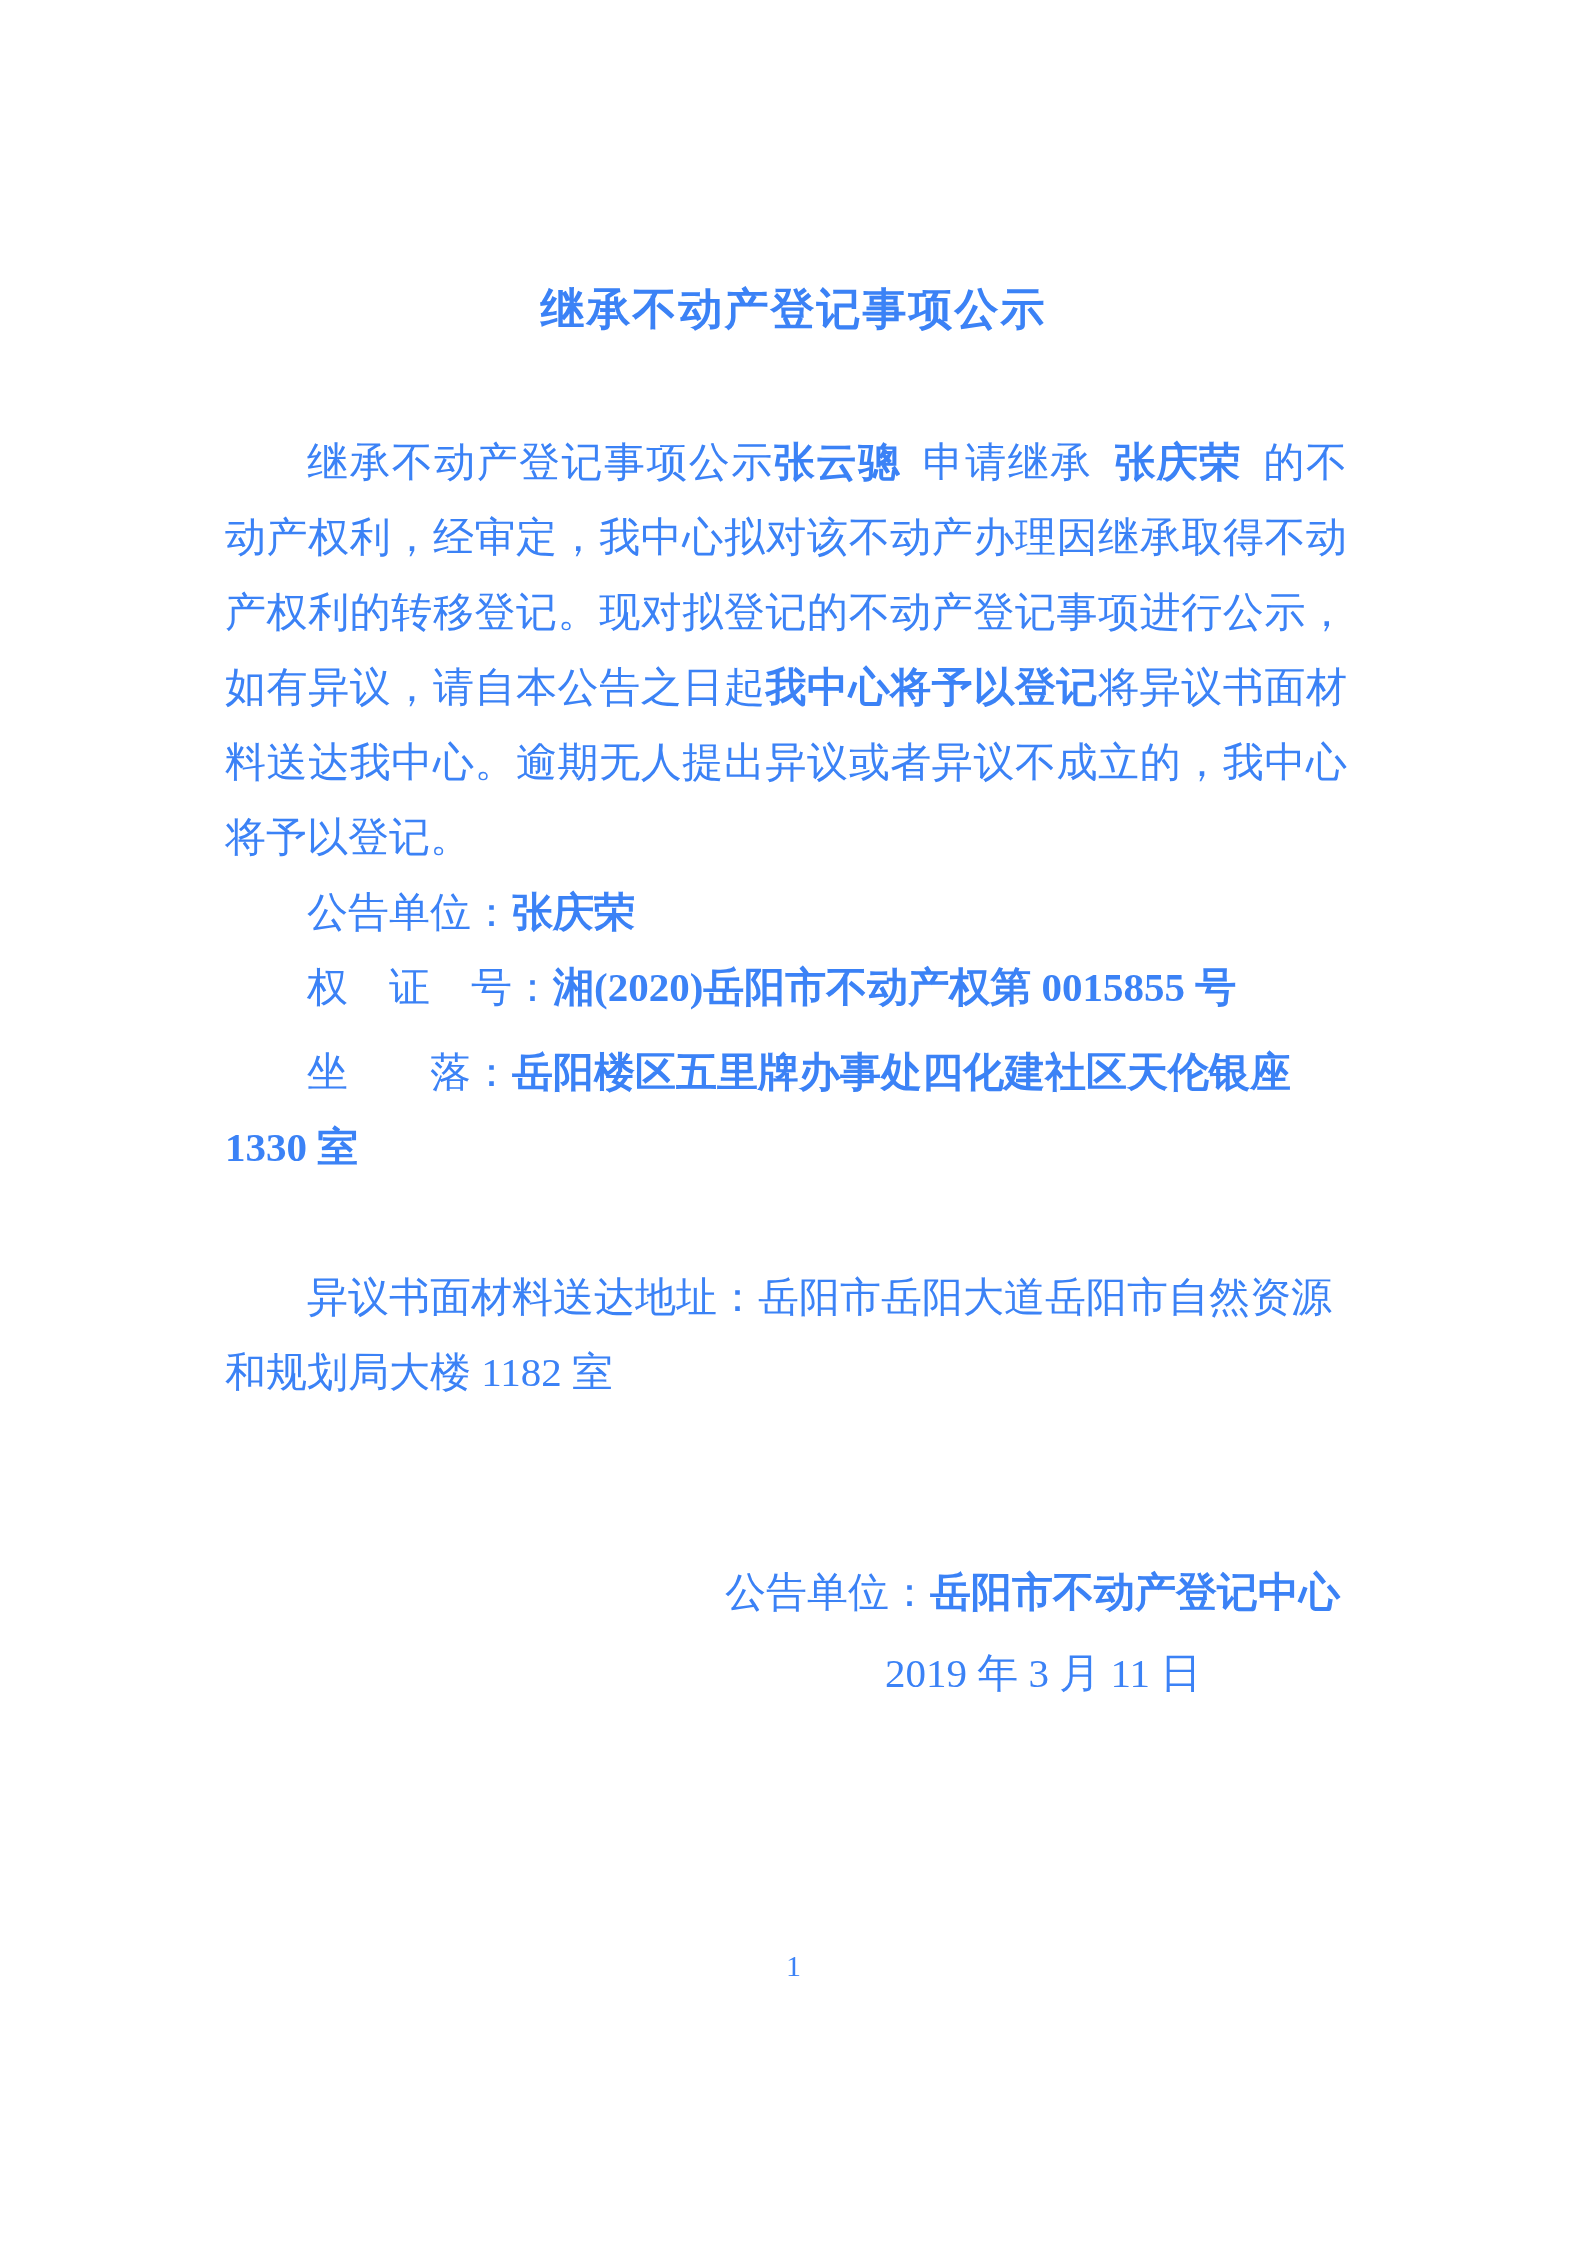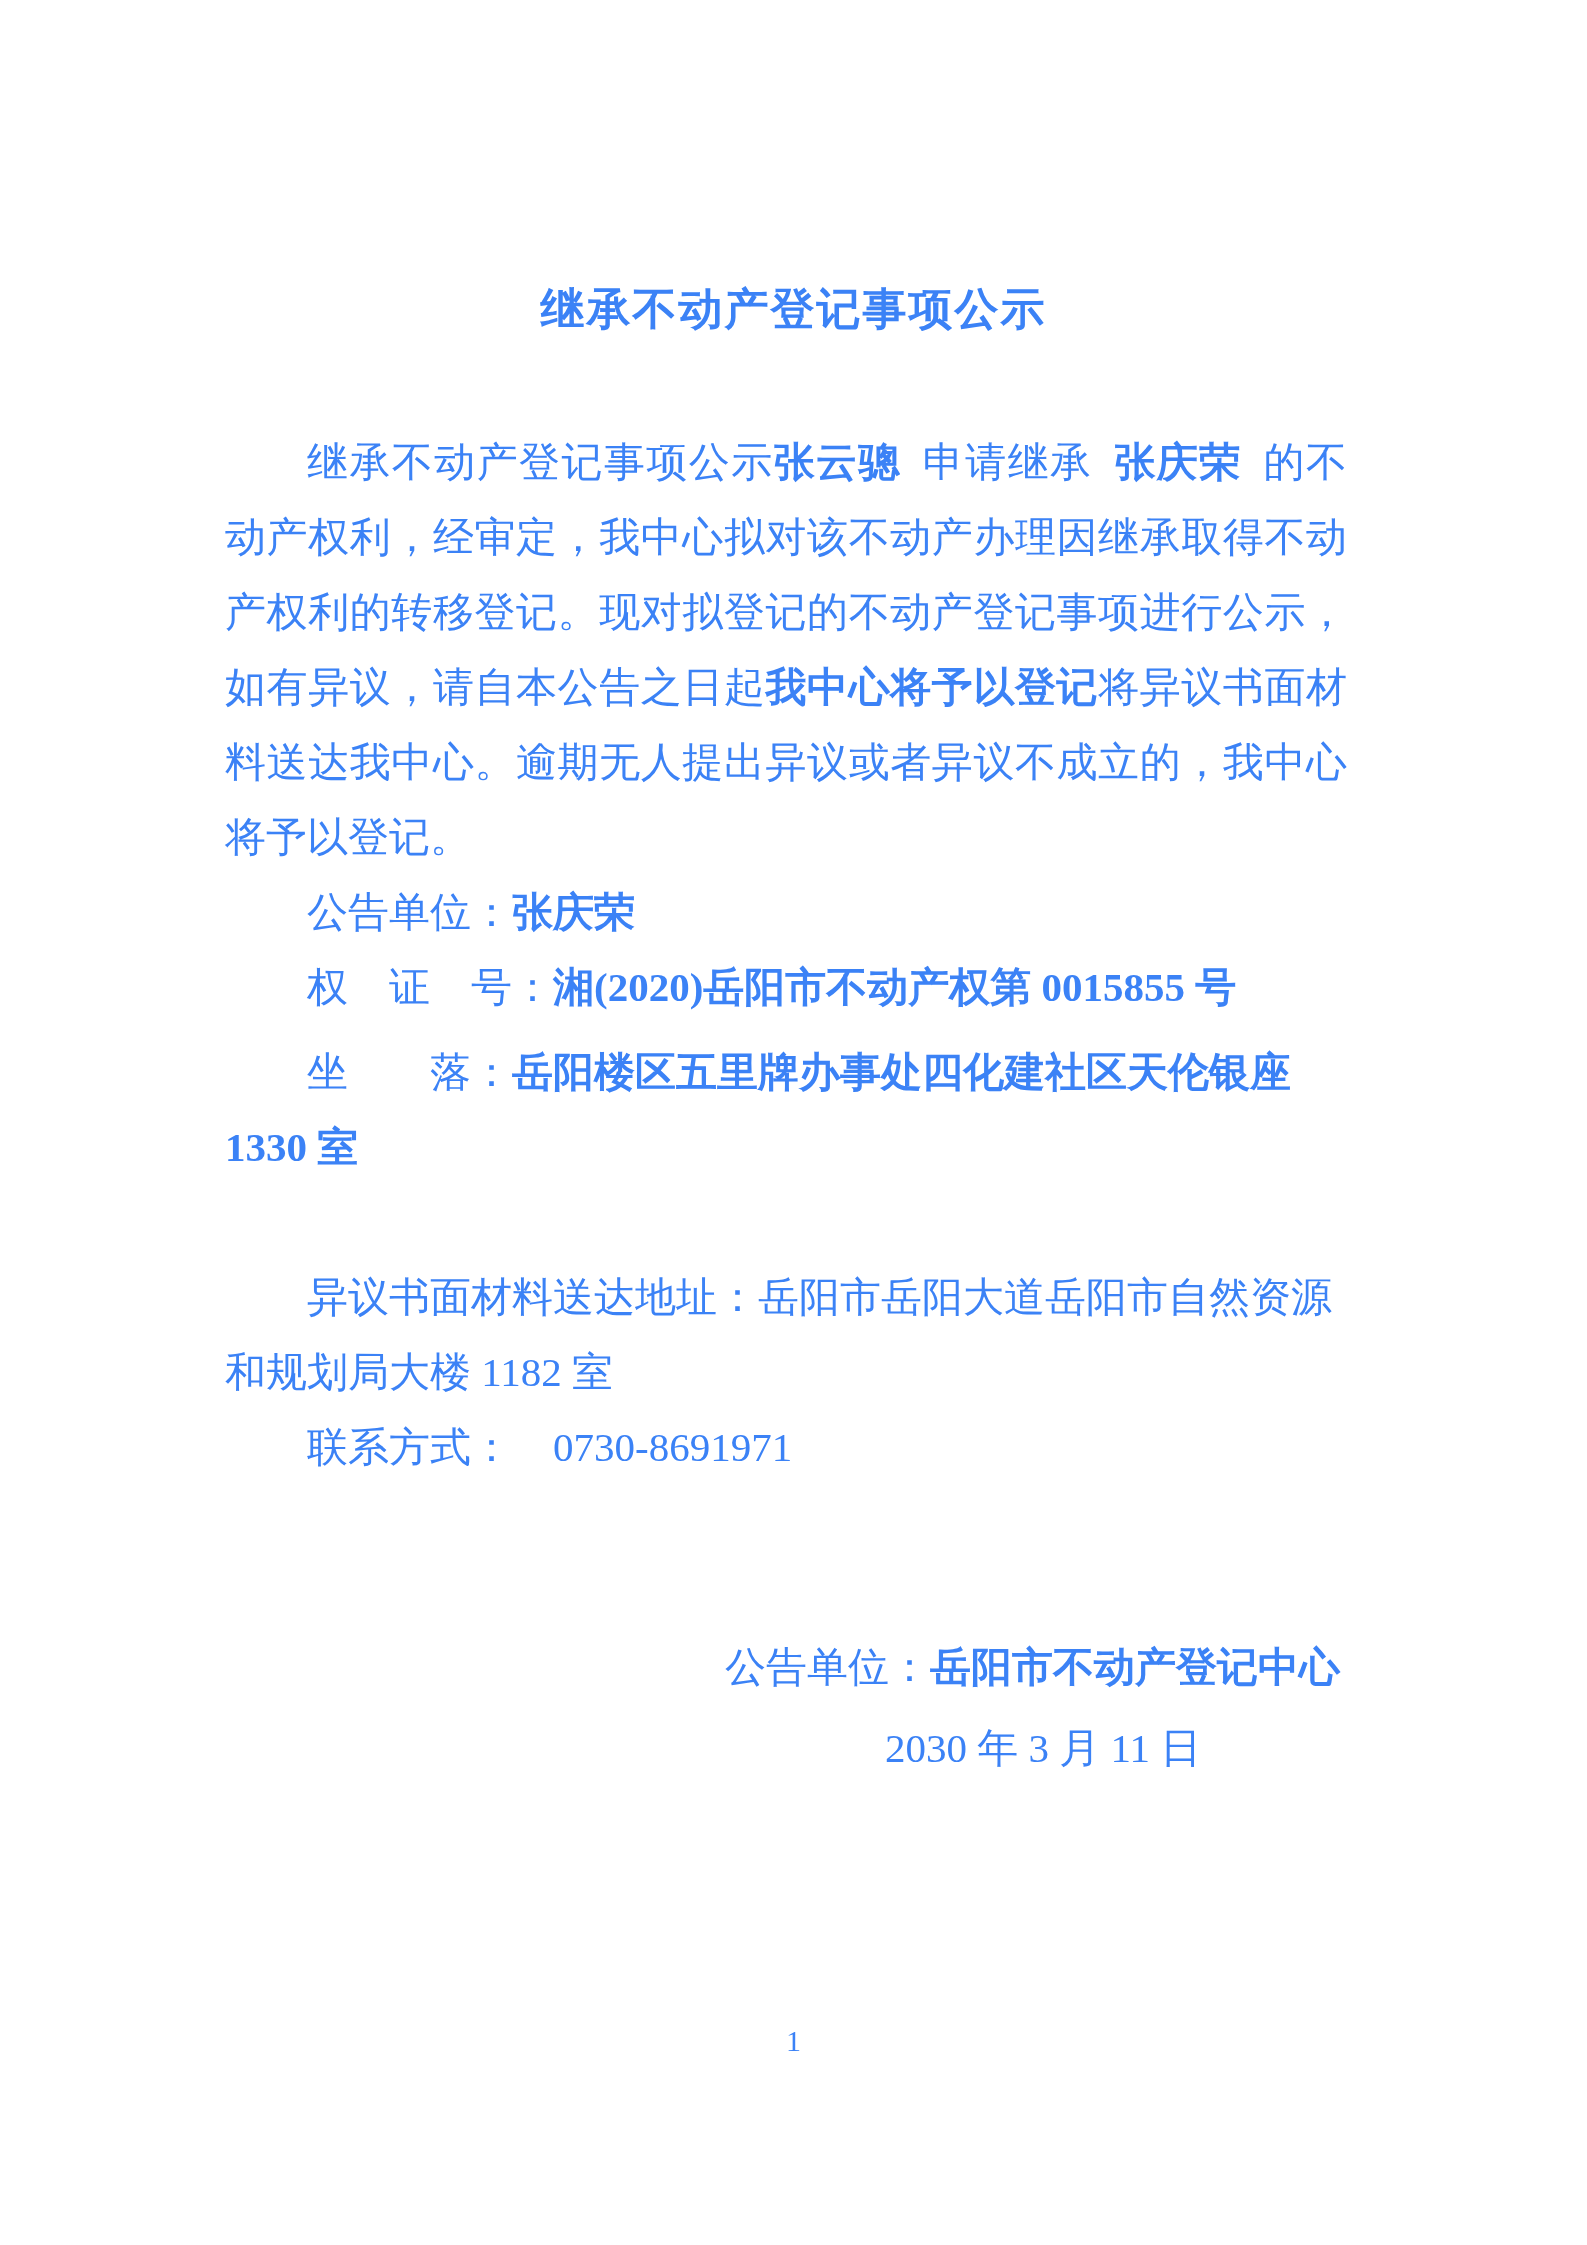--- a/index.html
+++ b/index.html
@@ -101,24 +101,23 @@
     <p class="field-line"><span>权　证　号：</span><b class="bval">湘(2020)岳阳市不动产权第 0015855 号</b></p>
 
     <div class="loc-block">
       <p class="field-line"><span>坐　　落：</span><b class="bval">岳阳楼区五里牌办事处四化建社区天伦银座</b></p>
       <p class="cont-line"><b class="bval">1330 室</b></p>
     </div>
 
     <div class="addr-block">
       <p class="field-line"><span>异议书面材料送达地址：</span><span>岳阳市岳阳大道岳阳市自然资源</span></p>
       <p class="cont-line">和规划局大楼 1182 室</p>
-      <p class="field-line"><span>联系方式：</span><span>　0730-8691971</span></p>
     </div>
 
   </div>
 
   <div class="footer-unit"><span>公告单位：</span><b class="bval">岳阳市不动产登记中心</b></div>
 
-  <div class="footer-date">2030 年 3 月 11 日</div>
+  <div class="footer-date">2019 年 3 月 11 日</div>
 
   <div class="page-num">1</div>
 
 </div>
 
 </body></html>

